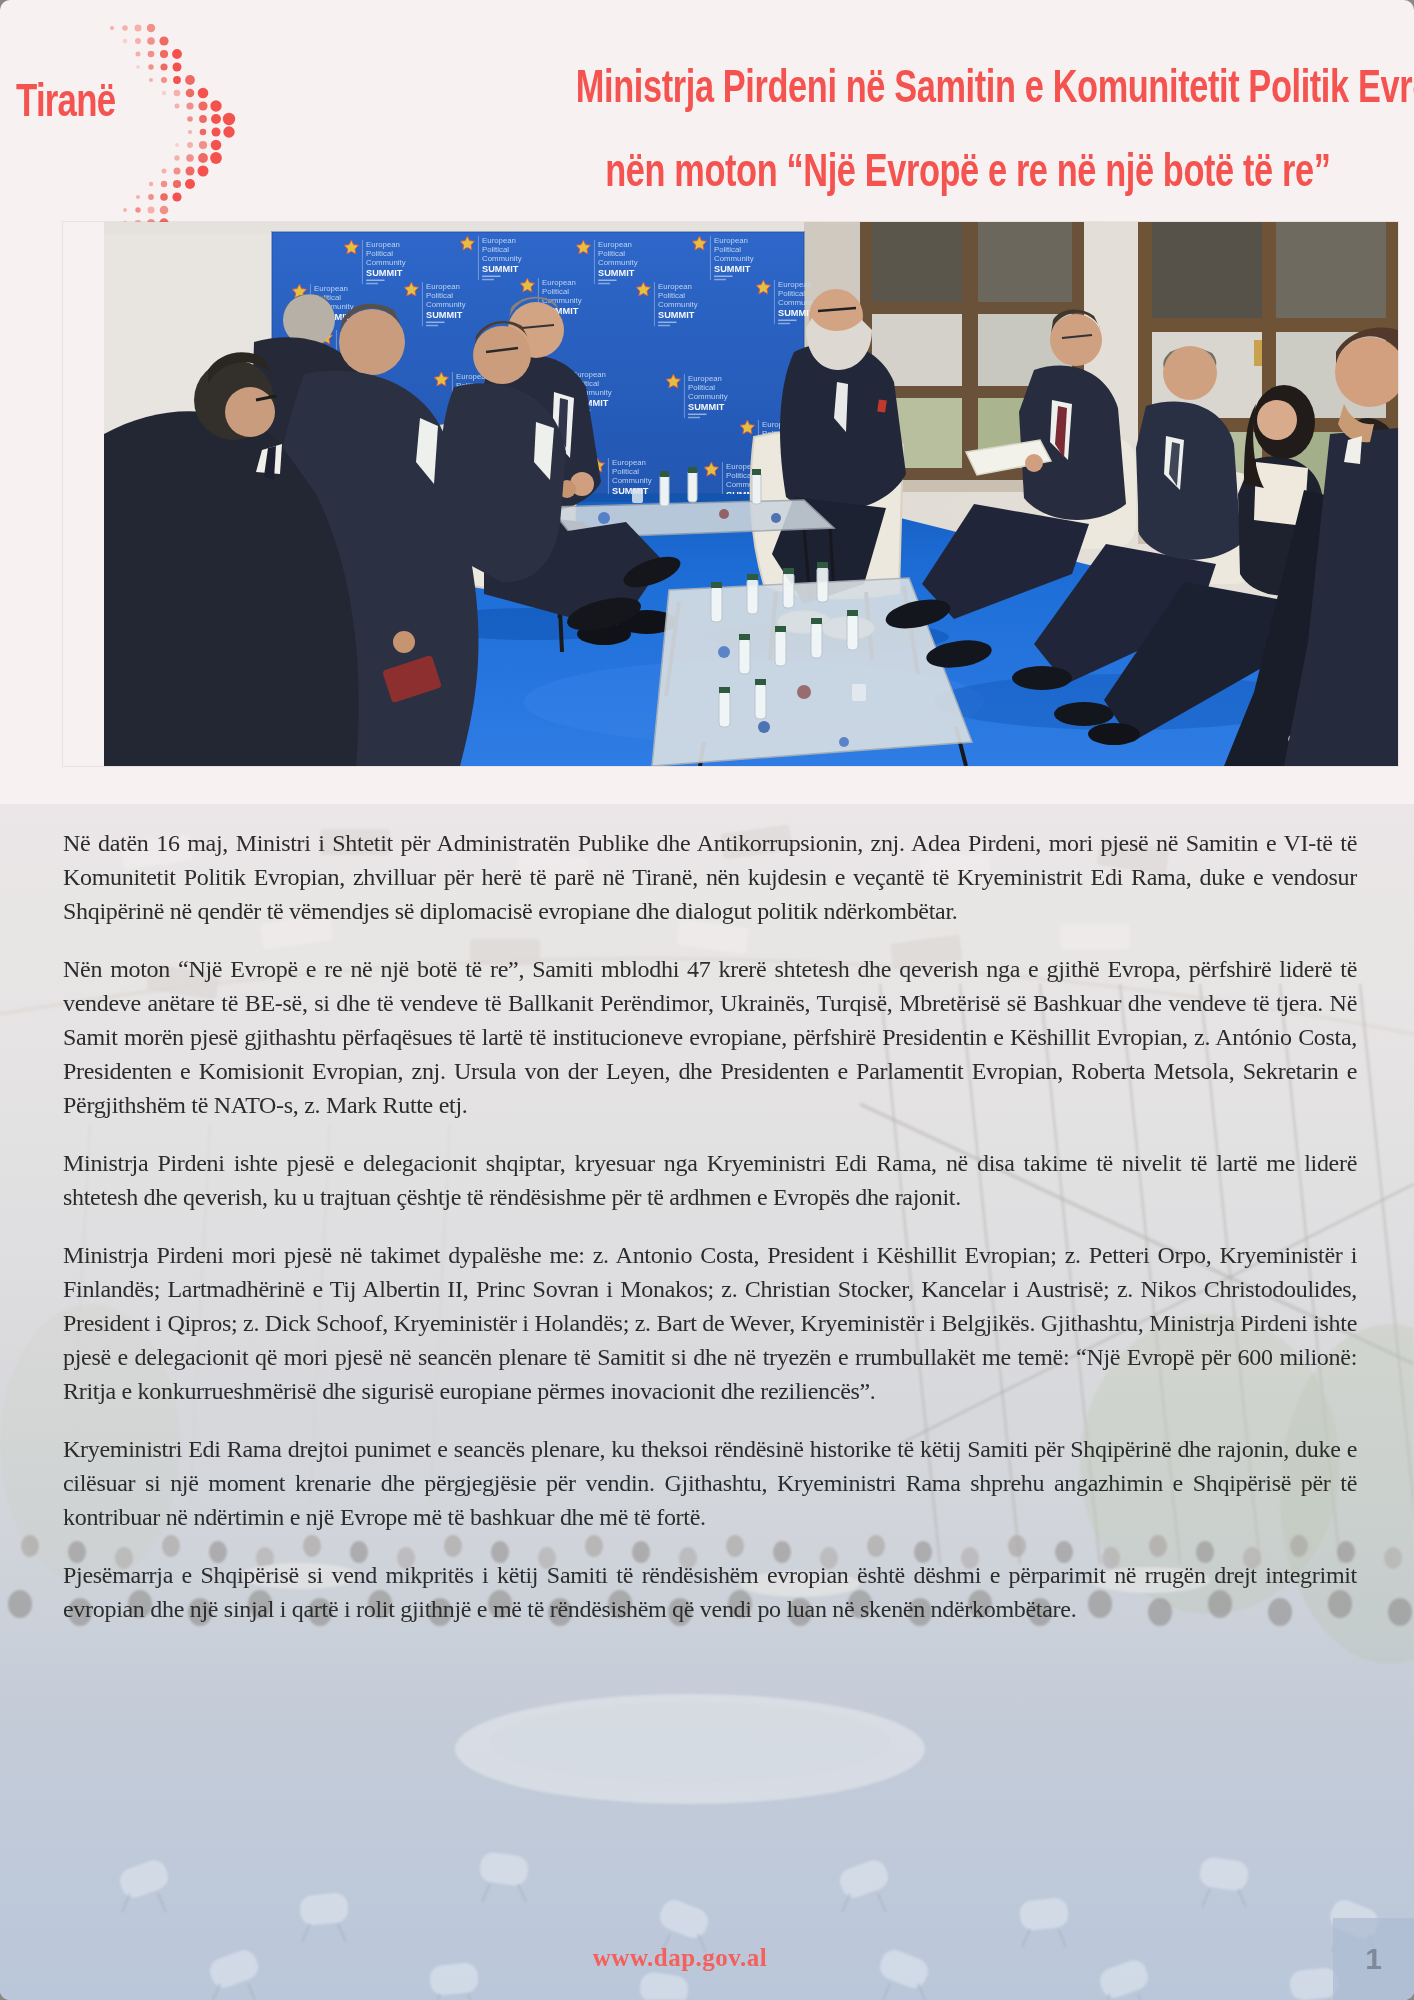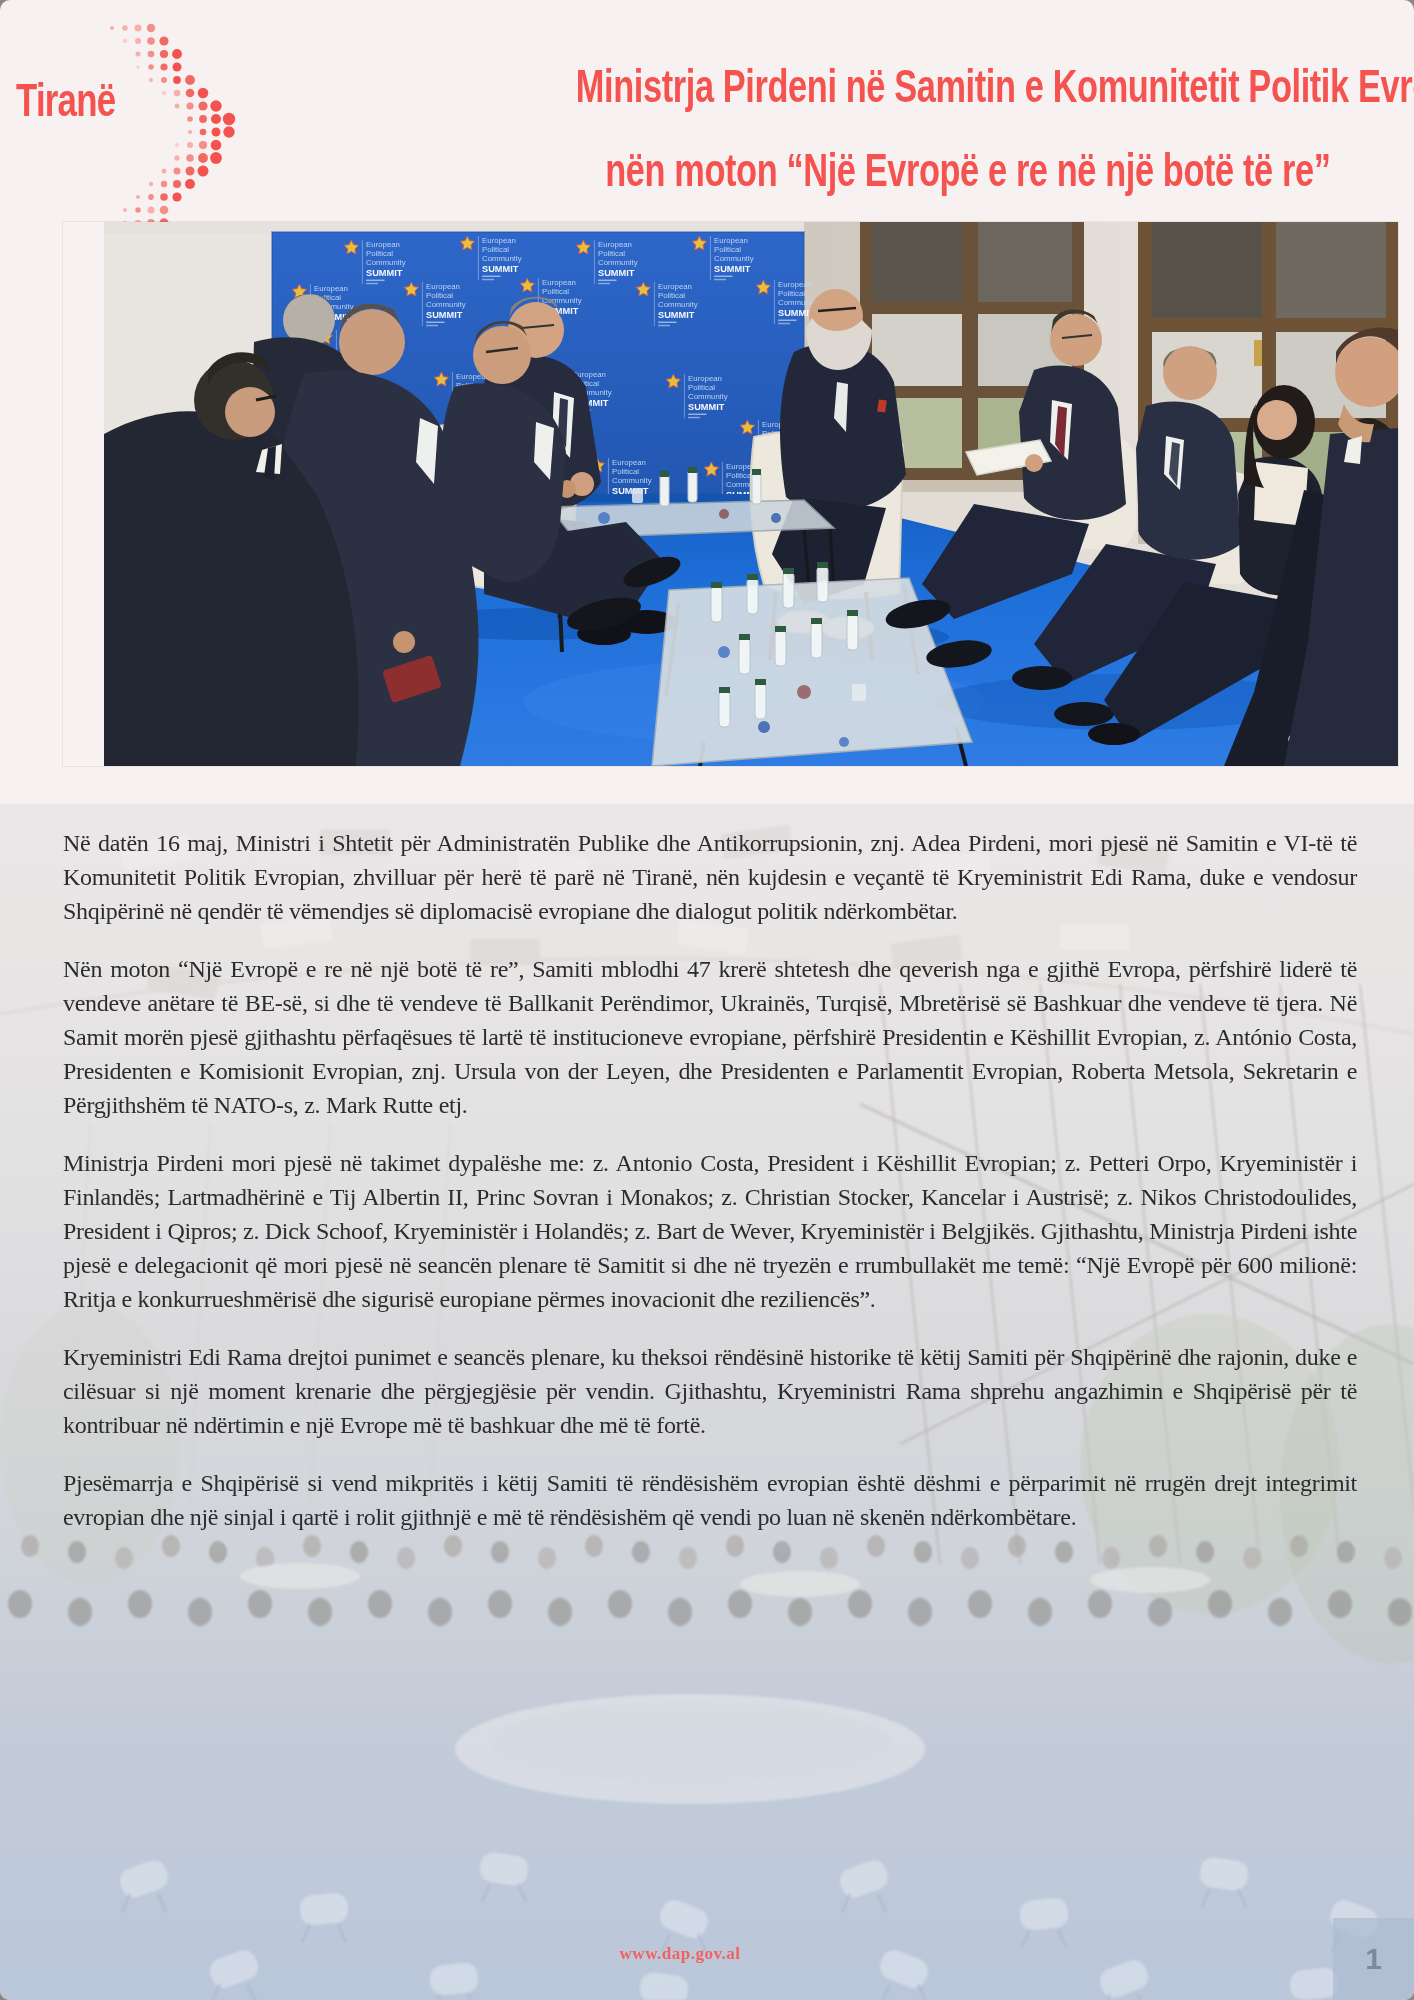--- a/index.html
+++ b/index.html
@@ -43,21 +43,21 @@
   .article p{
     margin:0 0 24px 0;
     font-family:Liberation Serif, serif;
     font-size:24px;line-height:34px;letter-spacing:-.3px;
     color:#2c2c2c;text-align:justify;
   }
   
   .site-url{
     position:absolute;left:0;top:1944px;width:1360px;z-index:3;text-align:center;
     font-family:"Liberation Serif","DejaVu Serif",serif;
-    color:#f4605c;font-weight:bold;font-size:17px;letter-spacing:.5px;
+    color:#f4605c;font-weight:bold;font-size:25px;letter-spacing:.5px;
   }
   .page-number{
     position:absolute;right:0;bottom:0;width:81px;height:82px;z-index:3;
     background:rgba(173,188,211,.75);
     display:flex;align-items:center;justify-content:center;
     color:#7e8a9c;font-weight:bold;font-size:30px;
   }
 </style>
 </head>
 <body>
@@ -722,20 +722,21 @@
           <polygon points="158,228 178,222 176,252 152,250" fill="#f0efe9"></polygon>
           <polygon points="164,226 172,224 170,258 160,254" fill="#1c2030"></polygon>
         </g>
       </g>
     </svg>
   </figure>
 
   <main class="article">
     <p>Në datën 16 maj, Ministri i Shtetit për Administratën Publike dhe Antikorrupsionin, znj. Adea Pirdeni, mori pjesë në Samitin e VI-të të Komunitetit Politik Evropian, zhvilluar për herë të parë në Tiranë, nën kujdesin e veçantë të Kryeministrit Edi Rama, duke e vendosur Shqipërinë në qendër të vëmendjes së diplomacisë evropiane dhe dialogut politik ndërkombëtar.</p>
     <p>Nën moton “Një Evropë e re në një botë të re”, Samiti mblodhi 47 krerë shtetesh dhe qeverish nga e gjithë Evropa, përfshirë liderë të vendeve anëtare të BE-së, si dhe të vendeve të Ballkanit Perëndimor, Ukrainës, Turqisë, Mbretërisë së Bashkuar dhe vendeve të tjera. Në Samit morën pjesë gjithashtu përfaqësues të lartë të institucioneve evropiane, përfshirë Presidentin e Këshillit Evropian, z. António Costa, Presidenten e Komisionit Evropian, znj. Ursula von der Leyen, dhe Presidenten e Parlamentit Evropian, Roberta Metsola, Sekretarin e Përgjithshëm të NATO-s, z. Mark Rutte etj.</p>
+    <p>Ministrja Pirdeni ishte pjesë e delegacionit shqiptar, kryesuar nga Kryeministri Edi Rama, në disa takime të nivelit të lartë me liderë shtetesh dhe qeverish, ku u trajtuan çështje të rëndësishme për të ardhmen e Evropës dhe rajonit.</p>
     <p>Ministrja Pirdeni mori pjesë në takimet dypalëshe me: z. Antonio Costa, President i Këshillit Evropian; z. Petteri Orpo, Kryeministër i Finlandës; Lartmadhërinë e Tij Albertin II, Princ Sovran i Monakos; z. Christian Stocker, Kancelar i Austrisë; z. Nikos Christodoulides, President i Qipros; z. Dick Schoof, Kryeministër i Holandës; z. Bart de Wever, Kryeministër i Belgjikës. Gjithashtu, Ministrja Pirdeni ishte pjesë e delegacionit që mori pjesë në seancën plenare të Samitit si dhe në tryezën e rrumbullakët me temë: “Një Evropë për 600 milionë: Rritja e konkurrueshmërisë dhe sigurisë europiane përmes inovacionit dhe reziliencës”.</p>
     <p>Kryeministri Edi Rama drejtoi punimet e seancës plenare, ku theksoi rëndësinë historike të këtij Samiti për Shqipërinë dhe rajonin, duke e cilësuar si një moment krenarie dhe përgjegjësie për vendin. Gjithashtu, Kryeministri Rama shprehu angazhimin e Shqipërisë për të kontribuar në ndërtimin e një Evrope më të bashkuar dhe më të fortë.</p>
     <p>Pjesëmarrja e Shqipërisë si vend mikpritës i këtij Samiti të rëndësishëm evropian është dëshmi e përparimit në rrugën drejt integrimit evropian dhe një sinjal i qartë i rolit gjithnjë e më të rëndësishëm që vendi po luan në skenën ndërkombëtare.</p>
   </main>
 
   <div class="site-url">www.dap.gov.al</div>
   <div class="page-number">
     <span>1</span>
   </div>
 

